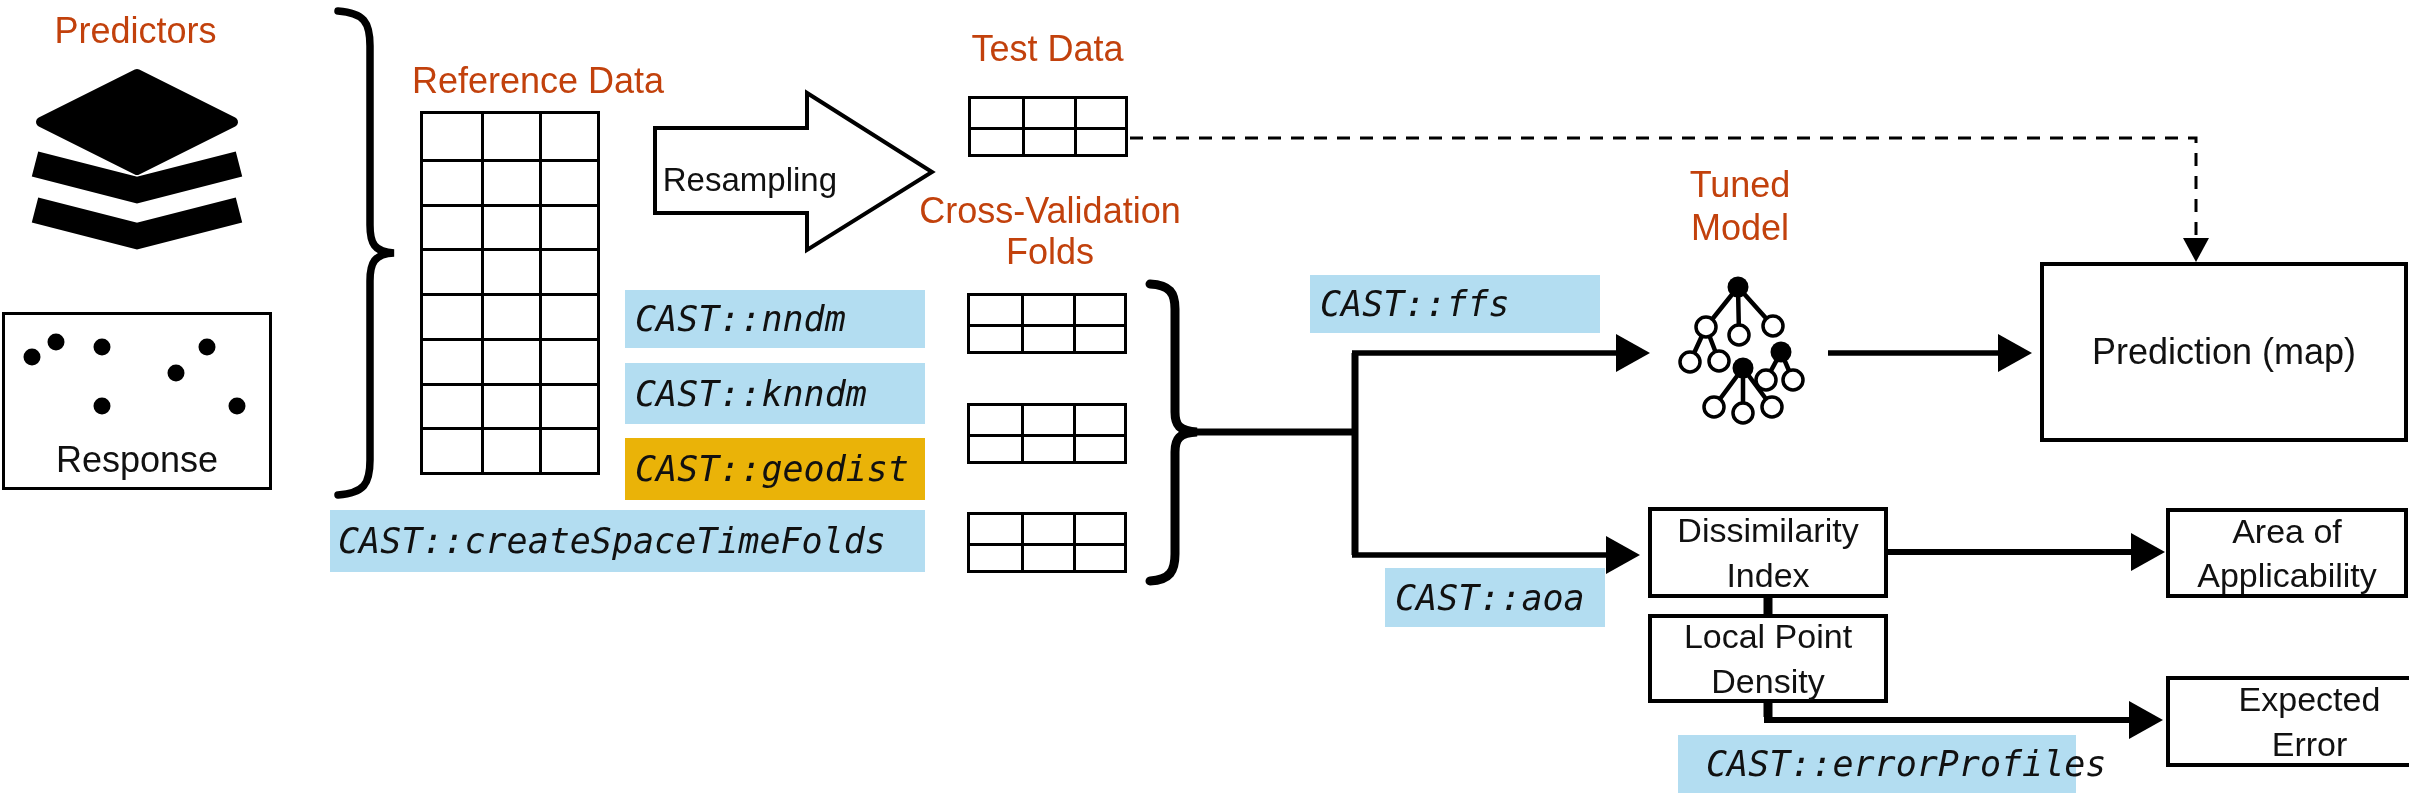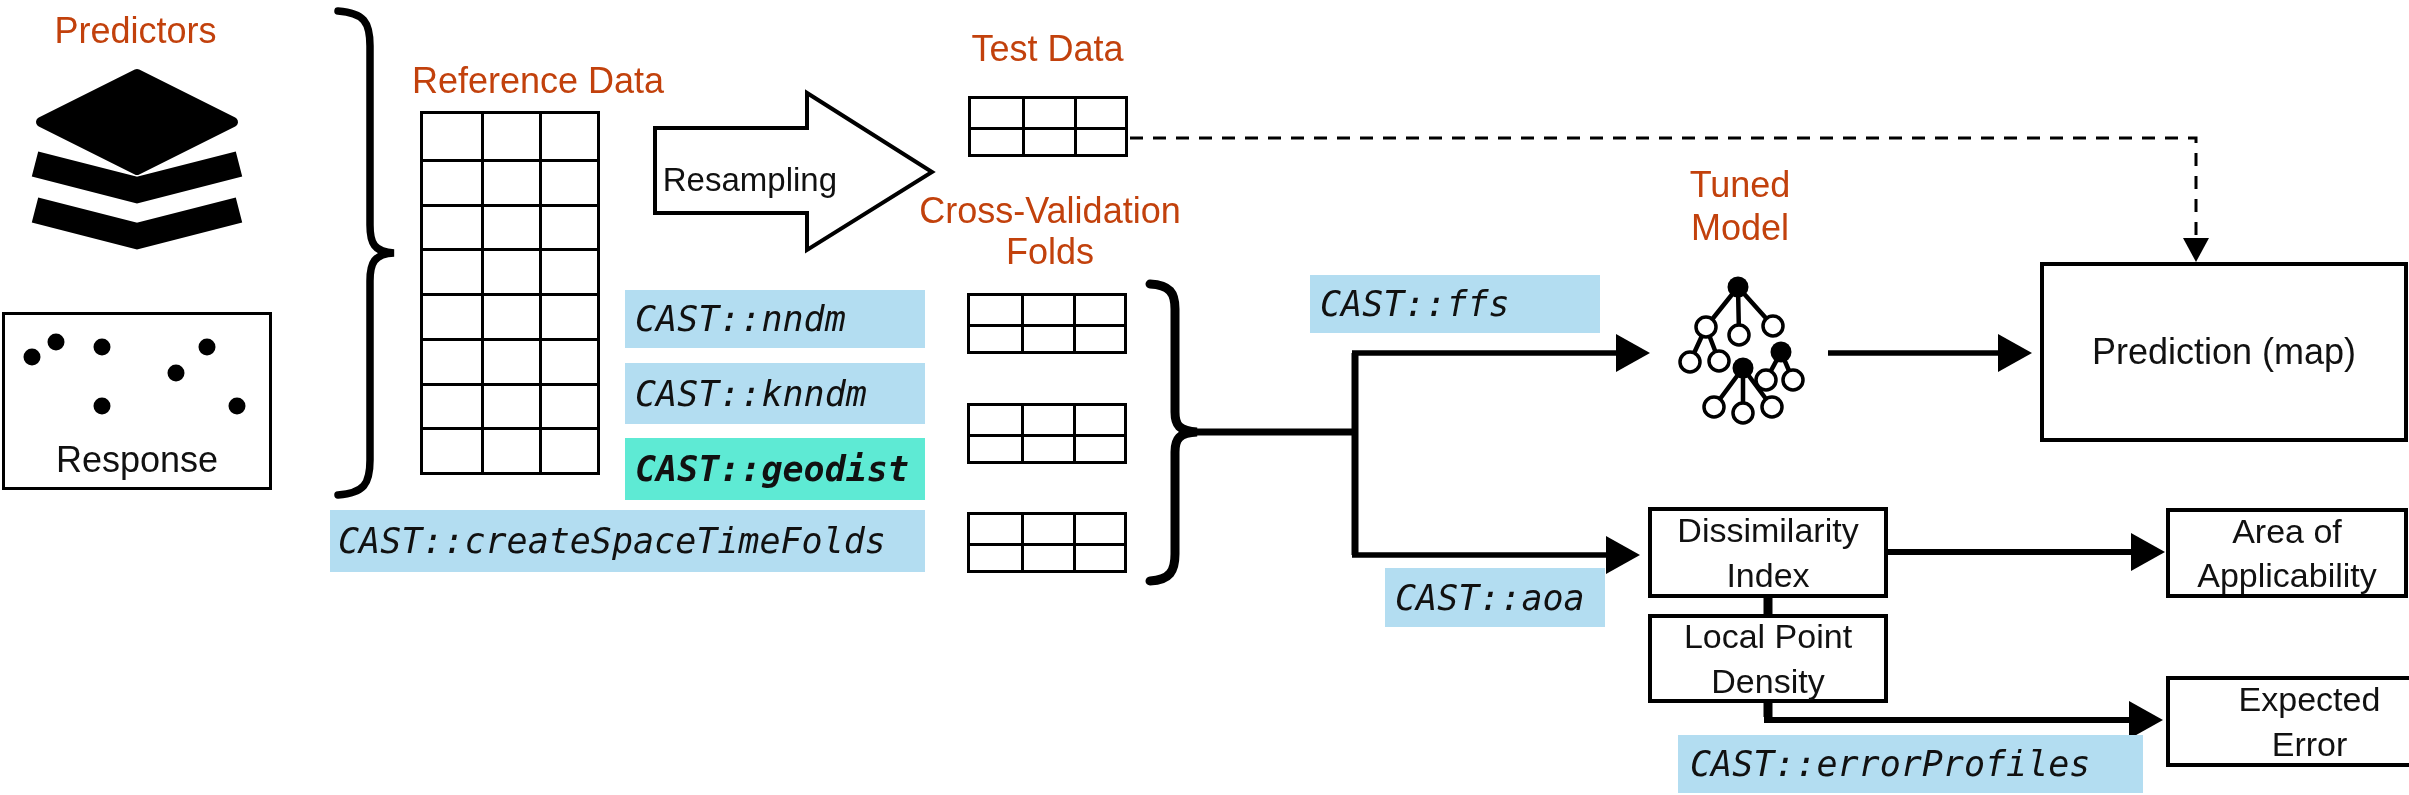--- a/index.html
+++ b/index.html
@@ -34,21 +34,21 @@
 
   .code-label{display:flex;align-items:center;box-sizing:border-box;
       font-family:"DejaVu Sans Mono",monospace;font-style:italic;font-size:35px;
       color:#111;padding-left:10px;white-space:nowrap;}
   [data-name="code-label-nndm"]{left:625px;top:290px;width:300px;height:58px;text-align:right;}
   [data-name="code-label-knndm"]{left:625px;top:363px;width:300px;height:61px;}
   [data-name="code-label-geodist"]{left:625px;top:438px;width:300px;height:62px;}
   [data-name="code-label-createspacetimefolds"]{left:330px;top:510px;width:595px;height:62px;padding-left:8px;}
   [data-name="code-label-ffs"]{left:1310px;top:275px;width:290px;height:58px;}
   [data-name="code-label-aoa"]{left:1385px;top:568px;width:220px;height:59px;}
-  [data-name="code-label-errorprofiles"]{left:1678px;top:735px;width:465px;height:58px;padding-left:12px;}
+  [data-name="code-label-errorprofiles"]{left:1678px;top:735px;width:398px;height:58px;padding-left:28px;}
 
   [data-name="tuned-model-label"]{left:1650px;top:163px;width:180px;line-height:1.2;}
   [data-name="decision-tree-icon"]{left:1670px;top:265px;width:135px;height:165px;}
 
   .node-box{border:4px solid #000;box-sizing:border-box;background:#fff;
       display:flex;align-items:center;justify-content:center;text-align:center;
       font-size:34px;line-height:1.3;color:#111;}
   [data-name="prediction-box"]{left:2040px;top:262px;width:368px;height:180px;font-size:36px;}
   [data-name="dissimilarity-index-box"]{left:1648px;top:507px;width:240px;height:91px;}
   [data-name="local-point-density-box"]{left:1648px;top:614px;width:240px;height:89px;}
@@ -174,21 +174,21 @@
       <div class="grid-cell" data-name="grid-cell"></div>
       <div class="grid-cell" data-name="grid-cell" style="border-left: 3px solid rgb(0, 0, 0);"></div>
       <div class="grid-cell" data-name="grid-cell" style="border-left: 3px solid rgb(0, 0, 0);"></div>
       <div class="grid-cell" data-name="grid-cell" style="border-top: 3px solid rgb(0, 0, 0);"></div>
       <div class="grid-cell" data-name="grid-cell" style="border-left: 3px solid rgb(0, 0, 0); border-top: 3px solid rgb(0, 0, 0);"></div>
       <div class="grid-cell" data-name="grid-cell" style="border-left: 3px solid rgb(0, 0, 0); border-top: 3px solid rgb(0, 0, 0);"></div>
     </div>
 
   <div class="abs code-label" data-name="code-label-nndm" style="background: rgb(179, 221, 241);">CAST::nndm</div>
   <div class="abs code-label" data-name="code-label-knndm" style="background: rgb(179, 221, 241);">CAST::knndm</div>
-  <div class="abs code-label" data-name="code-label-geodist" style="background: #5eead4; font-weight: bold;">CAST::geodist</div>
+  <div class="abs code-label" data-name="code-label-geodist" style="background: #eab308;">CAST::geodist</div>
   <div class="abs code-label" data-name="code-label-createspacetimefolds" style="background: rgb(179, 221, 241);">CAST::createSpaceTimeFolds</div>
   <div class="abs code-label" data-name="code-label-ffs" style="background: rgb(179, 221, 241);">CAST::ffs</div>
   <div class="abs code-label" data-name="code-label-aoa" style="background: rgb(179, 221, 241);">CAST::aoa</div>
   <div class="abs code-label" data-name="code-label-errorprofiles" style="background: rgb(179, 221, 241);">CAST::errorProfiles</div>
 
   <div class="abs label" data-name="tuned-model-label">Tuned Model</div>
   <svg class="abs" data-name="decision-tree-icon" viewBox="1670 265 135 165">
     <g stroke="#000" stroke-width="4.5">
       <path d="M1738,287 L1706,327 M1738,287 L1739,335 M1738,287 L1773,326"></path>
       <path d="M1706,327 L1690,362 M1706,327 L1719,361"></path>

